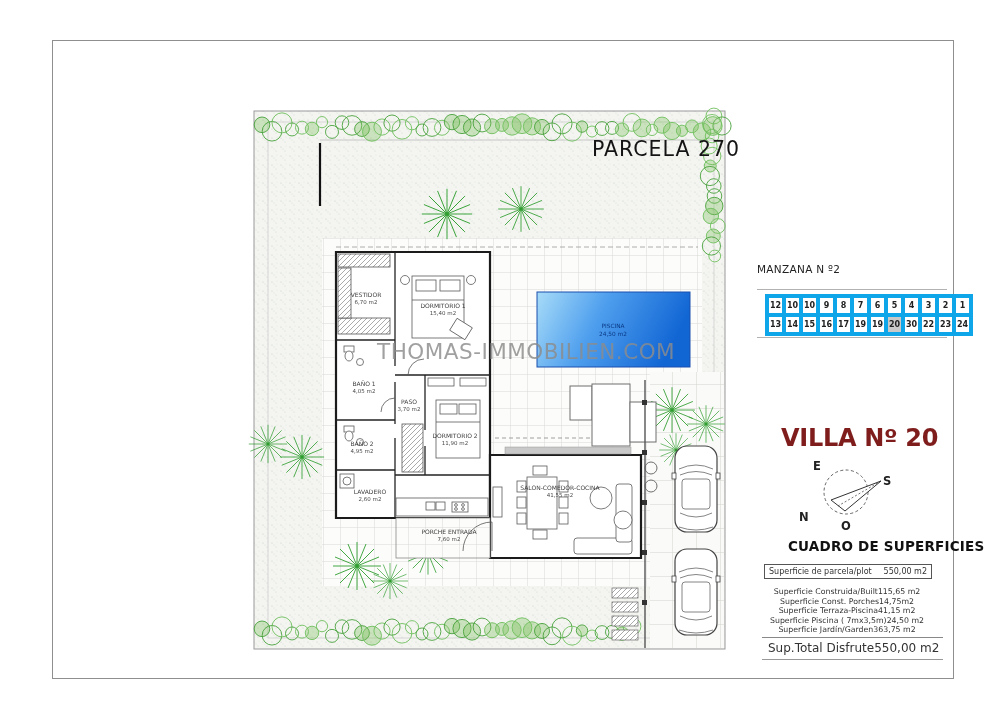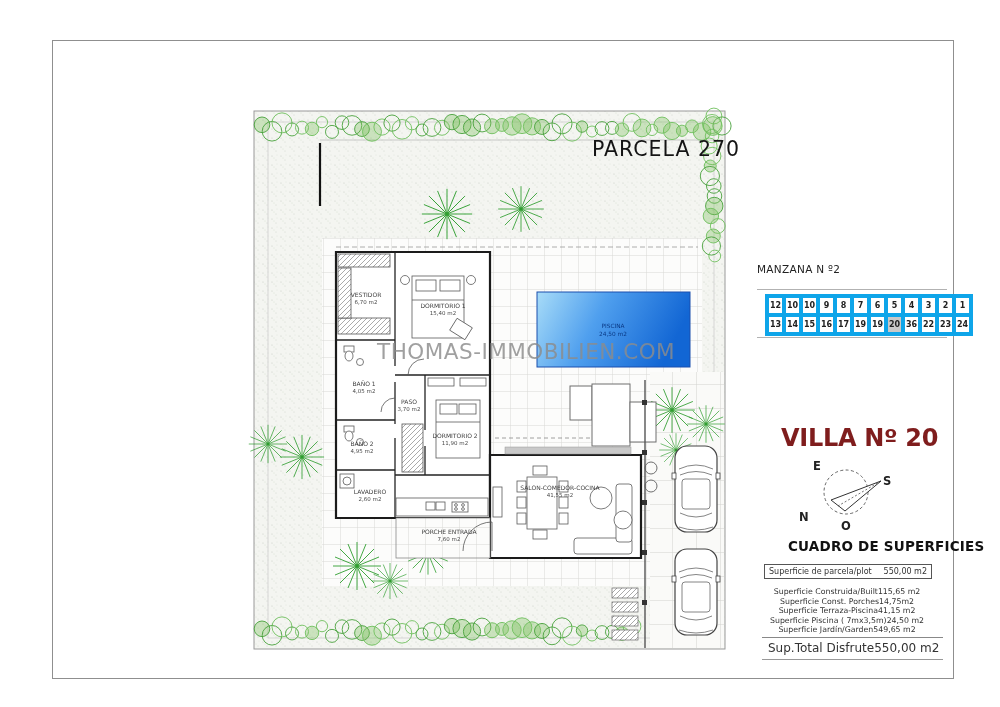--- a/index.html
+++ b/index.html
@@ -397,21 +397,21 @@
   </tr>
   <tr>
     <td>13</td>
     <td>14</td>
     <td>15</td>
     <td>16</td>
     <td>17</td>
     <td>19</td>
     <td>19</td>
     <td class="hl">20</td>
-    <td>36</td>
+    <td>30</td>
     <td>22</td>
     <td>23</td>
     <td>24</td>
   </tr>
 </tbody>
   </table>
 <div class="abs hline" style="left:757px;top:337px;width:190px;"></div>
 
 <div class="abs villa-title">VILLA Nº 20</div>
 
@@ -444,21 +444,21 @@
   <div class="srow">
     <span>Superficie Terraza-Piscina</span>
     <span>41,15 m2</span>
   </div>
   <div class="srow">
     <span>Superficie Piscina ( 7mx3,5m)</span>
     <span>24,50 m2</span>
   </div>
   <div class="srow">
     <span>Superficie Jardín/Garden</span>
-    <span>549,65 m2</span>
+    <span>363,75 m2</span>
   </div>
 </div>
 
 <div class="abs hline" style="left:762px;top:637px;width:181px;background:#888;"></div>
 <div class="abs total-row">
   <span>Sup.Total Disfrute</span>
   <span>550,00 m2</span>
 </div>
 <div class="abs hline" style="left:762px;top:659px;width:181px;background:#999;"></div>
 

